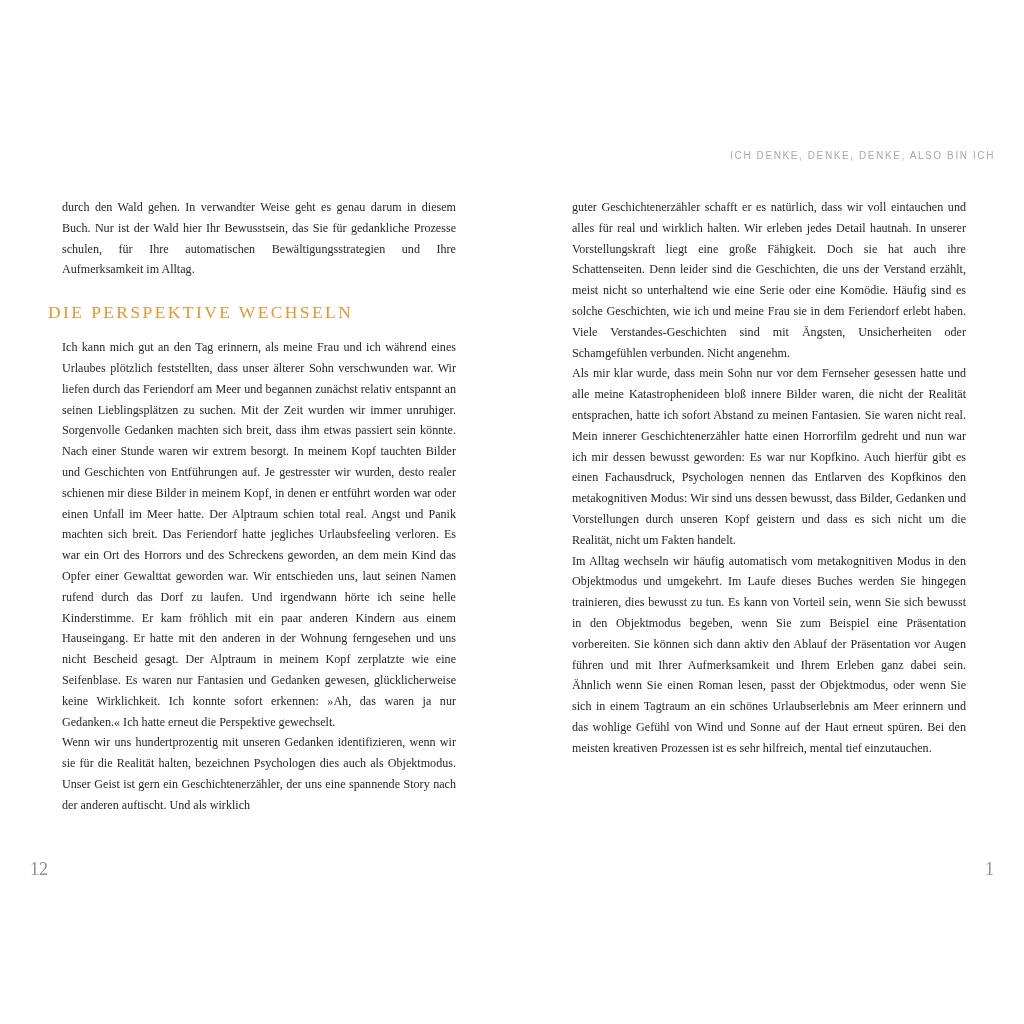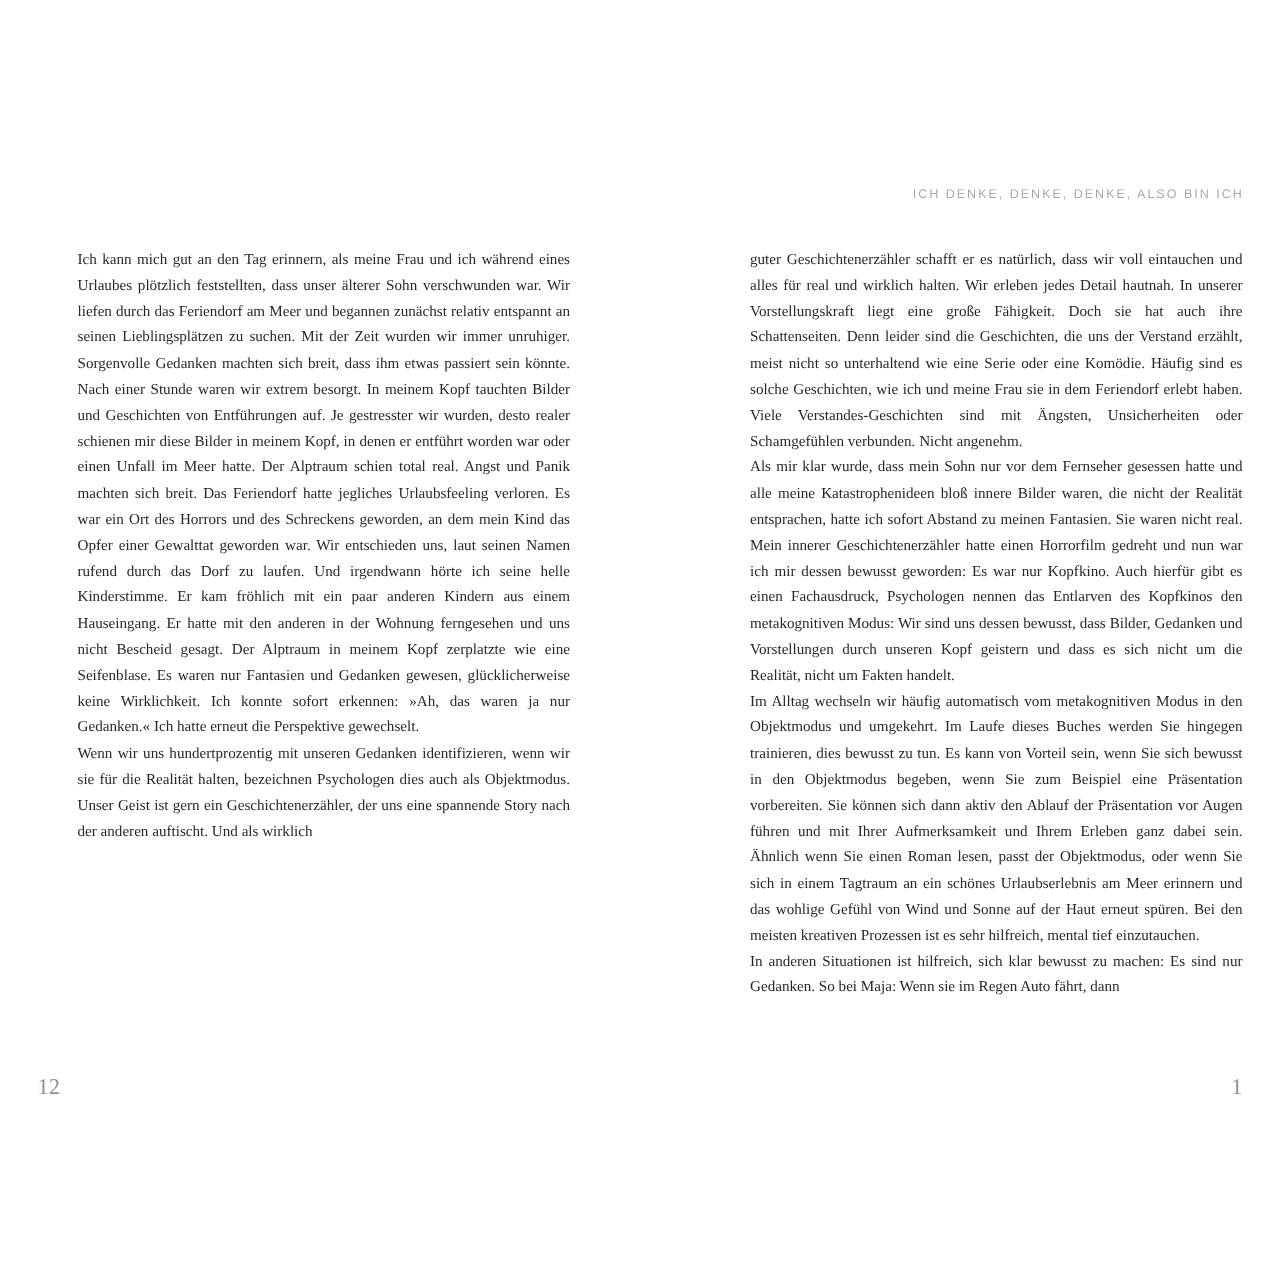--- a/index.html
+++ b/index.html
@@ -27,21 +27,21 @@
     color: var(--running-header, #a8a8a8);
     white-space: nowrap;
   }
 
   .col {
     position: absolute;
     top: 197px;
     width: 394px;
   }
   .col-left  { left: 62px; }
-  .col-right { left: 600px; }
+  .col-right { left: 572px; }
 
   .body-para {
     font-size: 12.1px;
     line-height: 20.8px;
     text-align: justify;
     hyphens: auto;
     -webkit-hyphens: auto;
     color: var(--body-text, #262626);
   }
 
@@ -68,31 +68,34 @@
 </style>
 </head>
 <body>
 
 <div class="spread">
 
   <div class="running-header">ICH DENKE, DENKE, DENKE, ALSO BIN ICH</div>
 
   <div class="col col-left">
     <div>
+        <p class="body-para" lang="de">durch den Wald gehen. In verwandter Weise geht es genau darum in diesem Buch. Nur ist der Wald hier Ihr Bewusstsein, das Sie für gedankliche Prozesse schulen, für Ihre automatischen Bewältigungsstrategien und Ihre Aufmerksamkeit im Alltag.</p>
+      </div>
+    <h2 class="section-heading">DIE PERSPEKTIVE WECHSELN</h2>
+    <div>
         <p class="body-para" lang="de">Ich kann mich gut an den Tag erinnern, als meine Frau und ich während eines Urlaubes plötzlich feststellten, dass unser älterer Sohn verschwunden war. Wir liefen durch das Feriendorf am Meer und begannen zunächst relativ entspannt an seinen Lieblingsplätzen zu suchen. Mit der Zeit wurden wir immer unruhiger. Sorgenvolle Gedanken machten sich breit, dass ihm etwas passiert sein könnte. Nach einer Stunde waren wir extrem besorgt. In meinem Kopf tauchten Bilder und Geschichten von Entführungen auf. Je gestresster wir wurden, desto realer schienen mir diese Bilder in meinem Kopf, in denen er entführt worden war oder einen Unfall im Meer hatte. Der Alptraum schien total real. Angst und Panik machten sich breit. Das Feriendorf hatte jegliches Urlaubsfeeling verloren. Es war ein Ort des Horrors und des Schreckens geworden, an dem mein Kind das Opfer einer Gewalttat geworden war. Wir entschieden uns, laut seinen Namen rufend durch das Dorf zu laufen. Und irgendwann hörte ich seine helle Kinderstimme. Er kam fröhlich mit ein paar anderen Kindern aus einem Hauseingang. Er hatte mit den anderen in der Wohnung ferngesehen und uns nicht Bescheid gesagt. Der Alptraum in meinem Kopf zerplatzte wie eine Seifenblase. Es waren nur Fantasien und Gedanken gewesen, glücklicherweise keine Wirklichkeit. Ich konnte sofort erkennen: »Ah, das waren ja nur Gedanken.« Ich hatte erneut die Perspektive gewechselt.</p>
         <p class="body-para" lang="de">Wenn wir uns hundertprozentig mit unseren Gedanken identifizieren, wenn wir sie für die Realität halten, bezeichnen Psychologen dies auch als Objektmodus. Unser Geist ist gern ein Geschichtenerzähler, der uns eine spannende Story nach der anderen auftischt. Und als wirklich</p>
       </div>
   </div>
 
   <div class="col col-right">
     <div>
         <p class="body-para" lang="de">guter Geschichtenerzähler schafft er es natürlich, dass wir voll eintauchen und alles für real und wirklich halten. Wir erleben jedes Detail hautnah. In unserer Vorstellungskraft liegt eine große Fähigkeit. Doch sie hat auch ihre Schattenseiten. Denn leider sind die Geschichten, die uns der Verstand erzählt, meist nicht so unterhaltend wie eine Serie oder eine Komödie. Häufig sind es solche Geschichten, wie ich und meine Frau sie in dem Feriendorf erlebt haben. Viele Verstandes-Geschichten sind mit Ängsten, Unsicherheiten oder Schamgefühlen verbunden. Nicht angenehm.</p>
         <p class="body-para" lang="de">Als mir klar wurde, dass mein Sohn nur vor dem Fernseher gesessen hatte und alle meine Katastrophenideen bloß innere Bilder waren, die nicht der Realität entsprachen, hatte ich sofort Abstand zu meinen Fantasien. Sie waren nicht real. Mein innerer Geschichtenerzähler hatte einen Horrorfilm gedreht und nun war ich mir dessen bewusst geworden: Es war nur Kopfkino. Auch hierfür gibt es einen Fachausdruck, Psychologen nennen das Entlarven des Kopfkinos den metakognitiven Modus: Wir sind uns dessen bewusst, dass Bilder, Gedanken und Vorstellungen durch unseren Kopf geistern und dass es sich nicht um die Realität, nicht um Fakten handelt.</p>
         <p class="body-para" lang="de">Im Alltag wechseln wir häufig automatisch vom metakognitiven Modus in den Objektmodus und umgekehrt. Im Laufe dieses Buches werden Sie hingegen trainieren, dies bewusst zu tun. Es kann von Vorteil sein, wenn Sie sich bewusst in den Objektmodus begeben, wenn Sie zum Beispiel eine Präsentation vorbereiten. Sie können sich dann aktiv den Ablauf der Präsentation vor Augen führen und mit Ihrer Aufmerksamkeit und Ihrem Erleben ganz dabei sein. Ähnlich wenn Sie einen Roman lesen, passt der Objektmodus, oder wenn Sie sich in einem Tagtraum an ein schönes Urlaubserlebnis am Meer erinnern und das wohlige Gefühl von Wind und Sonne auf der Haut erneut spüren. Bei den meisten kreativen Prozessen ist es sehr hilfreich, mental tief einzutauchen.</p>
-        <p class="body-para" lang="de">In anderen Situationen ist hilfreich, sich klar bewusst zu machen: Es sind nur Gedanken. So bei Maja: Wenn sie im Regen Auto fährt, dann</p>
       </div>
   </div>
 
   <div class="page-number pn-left">12</div>
 
   <div class="page-number pn-right">1</div>
 
 </div>
 
 </body></html>

